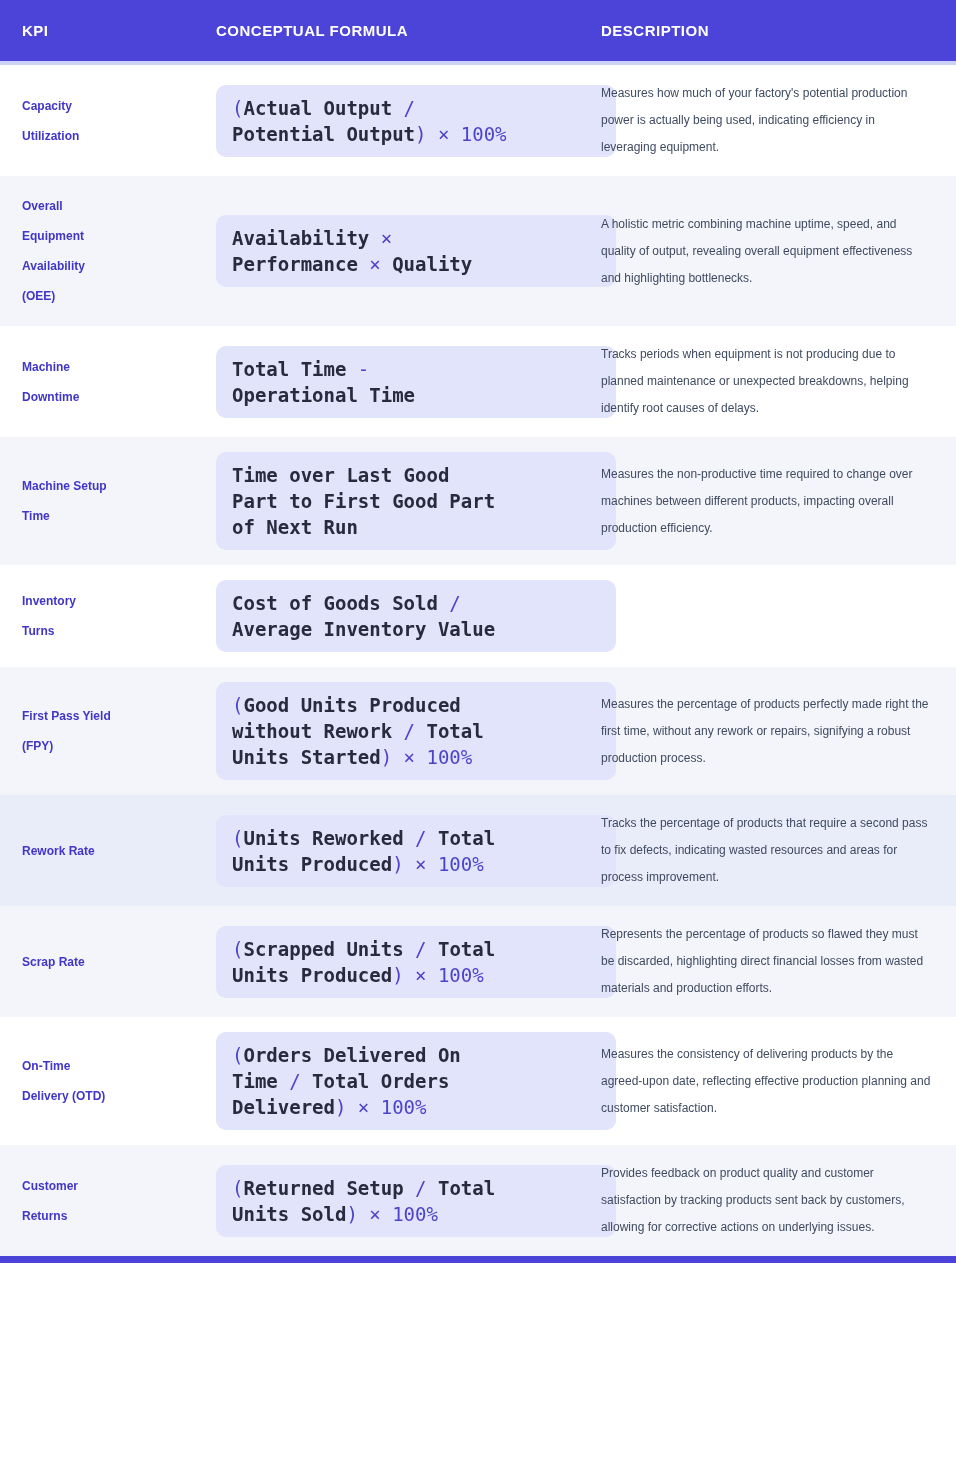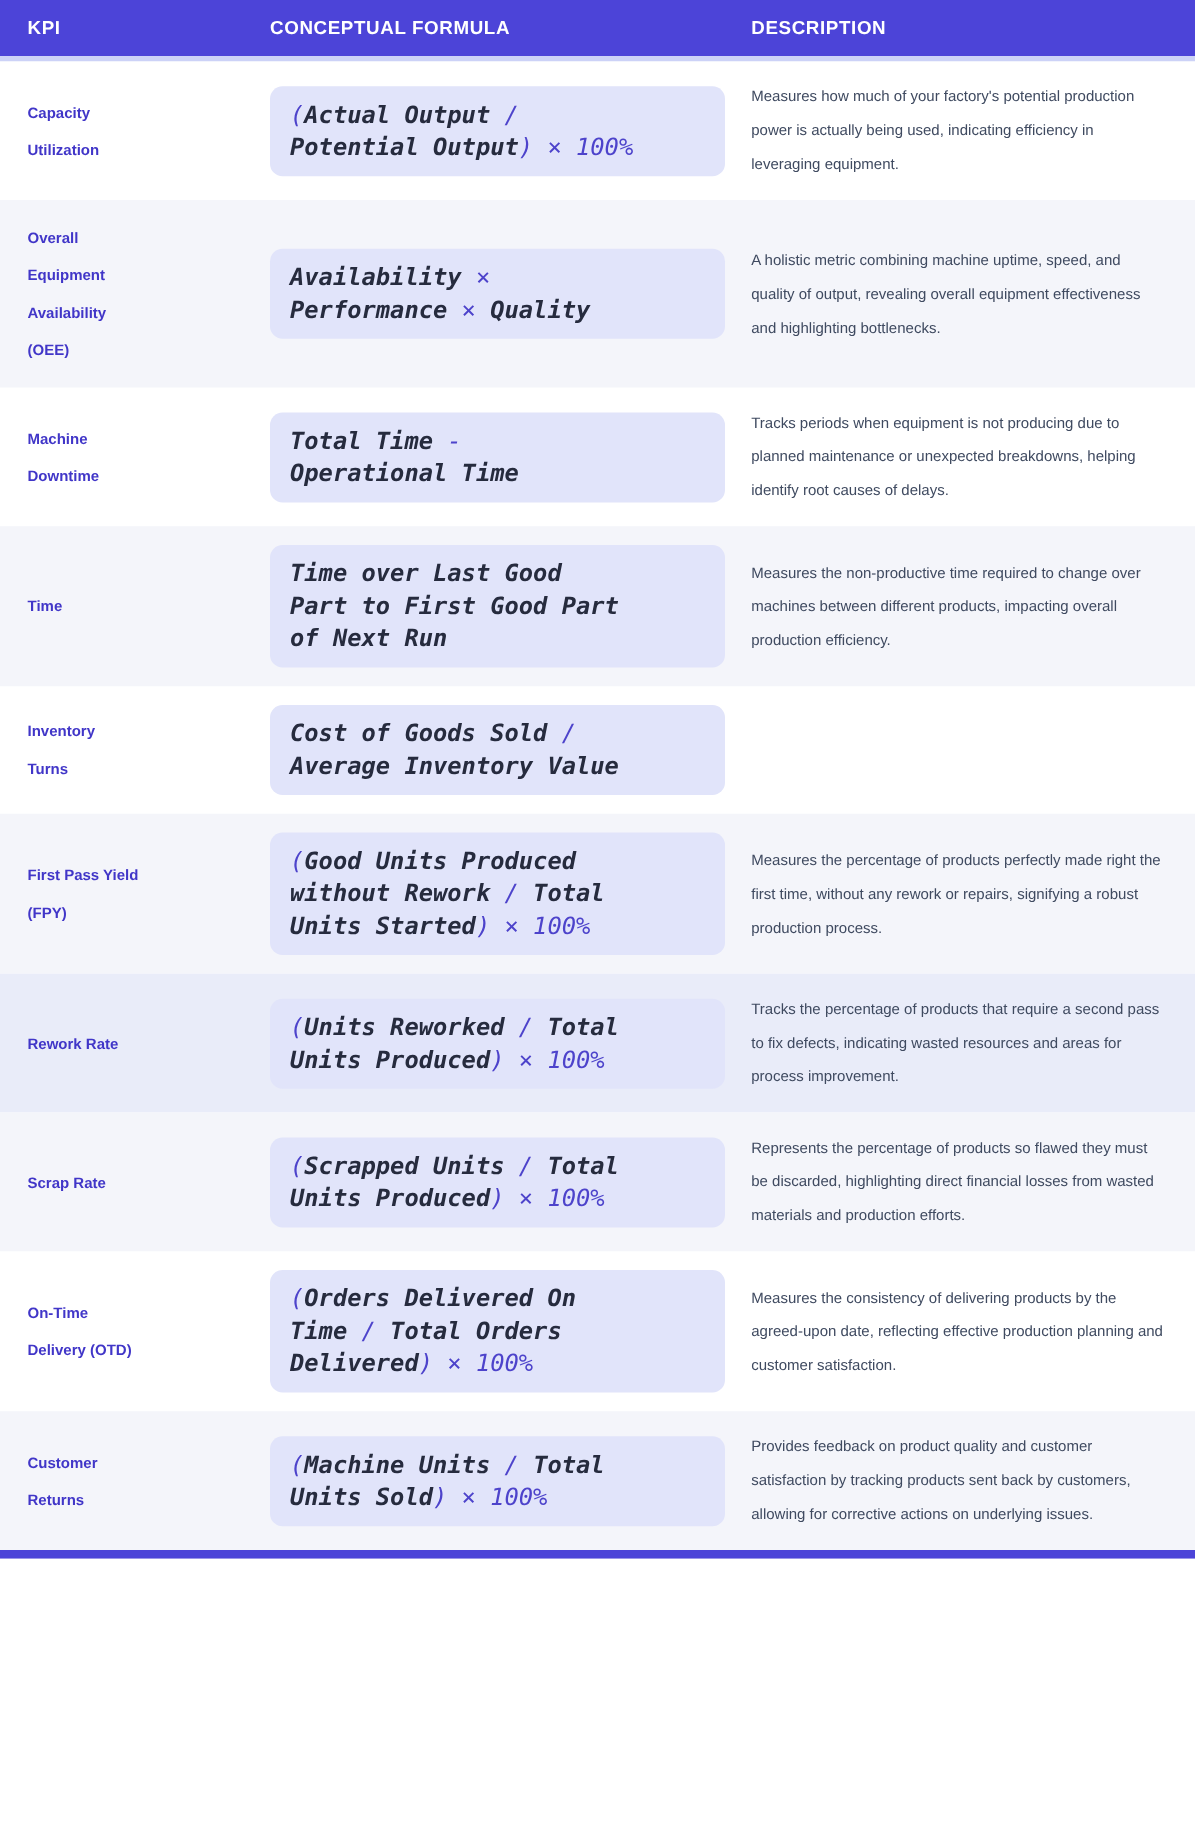--- a/index.html
+++ b/index.html
@@ -16,21 +16,21 @@
   html, body { margin: 0; padding: 0; }
   body {
     font-family: "Liberation Sans", sans-serif;
     background: #ffffff;
     width: 956px;
   }
   .page { width: 956px; }
 
   .thead {
     background: var(--accent);
-    height: 45px;
+    height: 61px;
     display: grid;
     grid-template-columns: 194px 385px 337px;
     align-items: center;
     padding-left: 22px;
     box-sizing: border-box;
   }
   .th {
     color: #ffffff;
     font-weight: bold;
     font-size: 15px;
@@ -52,26 +52,25 @@
     color: var(--kpi);
     font-weight: bold;
     font-size: 12px;
     line-height: 30px;
   }
 
   .fbox {
     background: var(--boxbg);
     border-radius: 10px;
     padding: 10px 16px;
-    width: 364px;
+    width: 400px;
     box-sizing: border-box;
     font-family: "DejaVu Sans Mono", monospace;
     font-size: 19px;
     line-height: 26px;
-    font-style: italic;
   }
   .fline { white-space: pre; }
   .fline .t { font-weight: bold; color: var(--term); }
   .fline .o { font-weight: normal; color: var(--op); }
 
   .desc {
     color: var(--desc);
     font-size: 12px;
     line-height: 27px;
     width: 330px;
@@ -129,20 +128,21 @@
       <div class="fbox">
             <div class="fline"><span class="t">Total Time</span><span class="o"> -</span></div>
             <div class="fline"><span class="t">Operational Time</span></div>
           </div>
     </div>
     <div class="desc">Tracks periods when equipment is not producing due to planned maintenance or unexpected breakdowns, helping identify root causes of delays.</div>
   </section>
 
   <section class="row even">
     <div class="kpi">
+          <div>Machine Setup</div>
           <div>Time</div>
         </div>
     <div class="fcell">
       <div class="fbox">
             <div class="fline"><span class="t">Time over Last Good</span></div>
             <div class="fline"><span class="t">Part to First Good Part</span></div>
             <div class="fline"><span class="t">of Next Run</span></div>
           </div>
     </div>
     <div class="desc">Measures the non-productive time required to change over machines between different products, impacting overall production efficiency.</div>
@@ -217,21 +217,21 @@
     <div class="desc">Measures the consistency of delivering products by the agreed-upon date, reflecting effective production planning and customer satisfaction.</div>
   </section>
 
   <section class="row even">
     <div class="kpi">
           <div>Customer</div>
           <div>Returns</div>
         </div>
     <div class="fcell">
       <div class="fbox">
-            <div class="fline"><span class="o">(</span><span class="t">Machine Units</span><span class="o"> / </span><span class="t">Total</span></div>
+            <div class="fline"><span class="o">(</span><span class="t">Returned Setup</span><span class="o"> / </span><span class="t">Total</span></div>
             <div class="fline"><span class="t">Units Sold</span><span class="o">) × 100%</span></div>
           </div>
     </div>
     <div class="desc">Provides feedback on product quality and customer satisfaction by tracking products sent back by customers, allowing for corrective actions on underlying issues.</div>
   </section>
 </main>
   <footer class="accent-bar"></footer>
 </div>
 
 </body></html>

